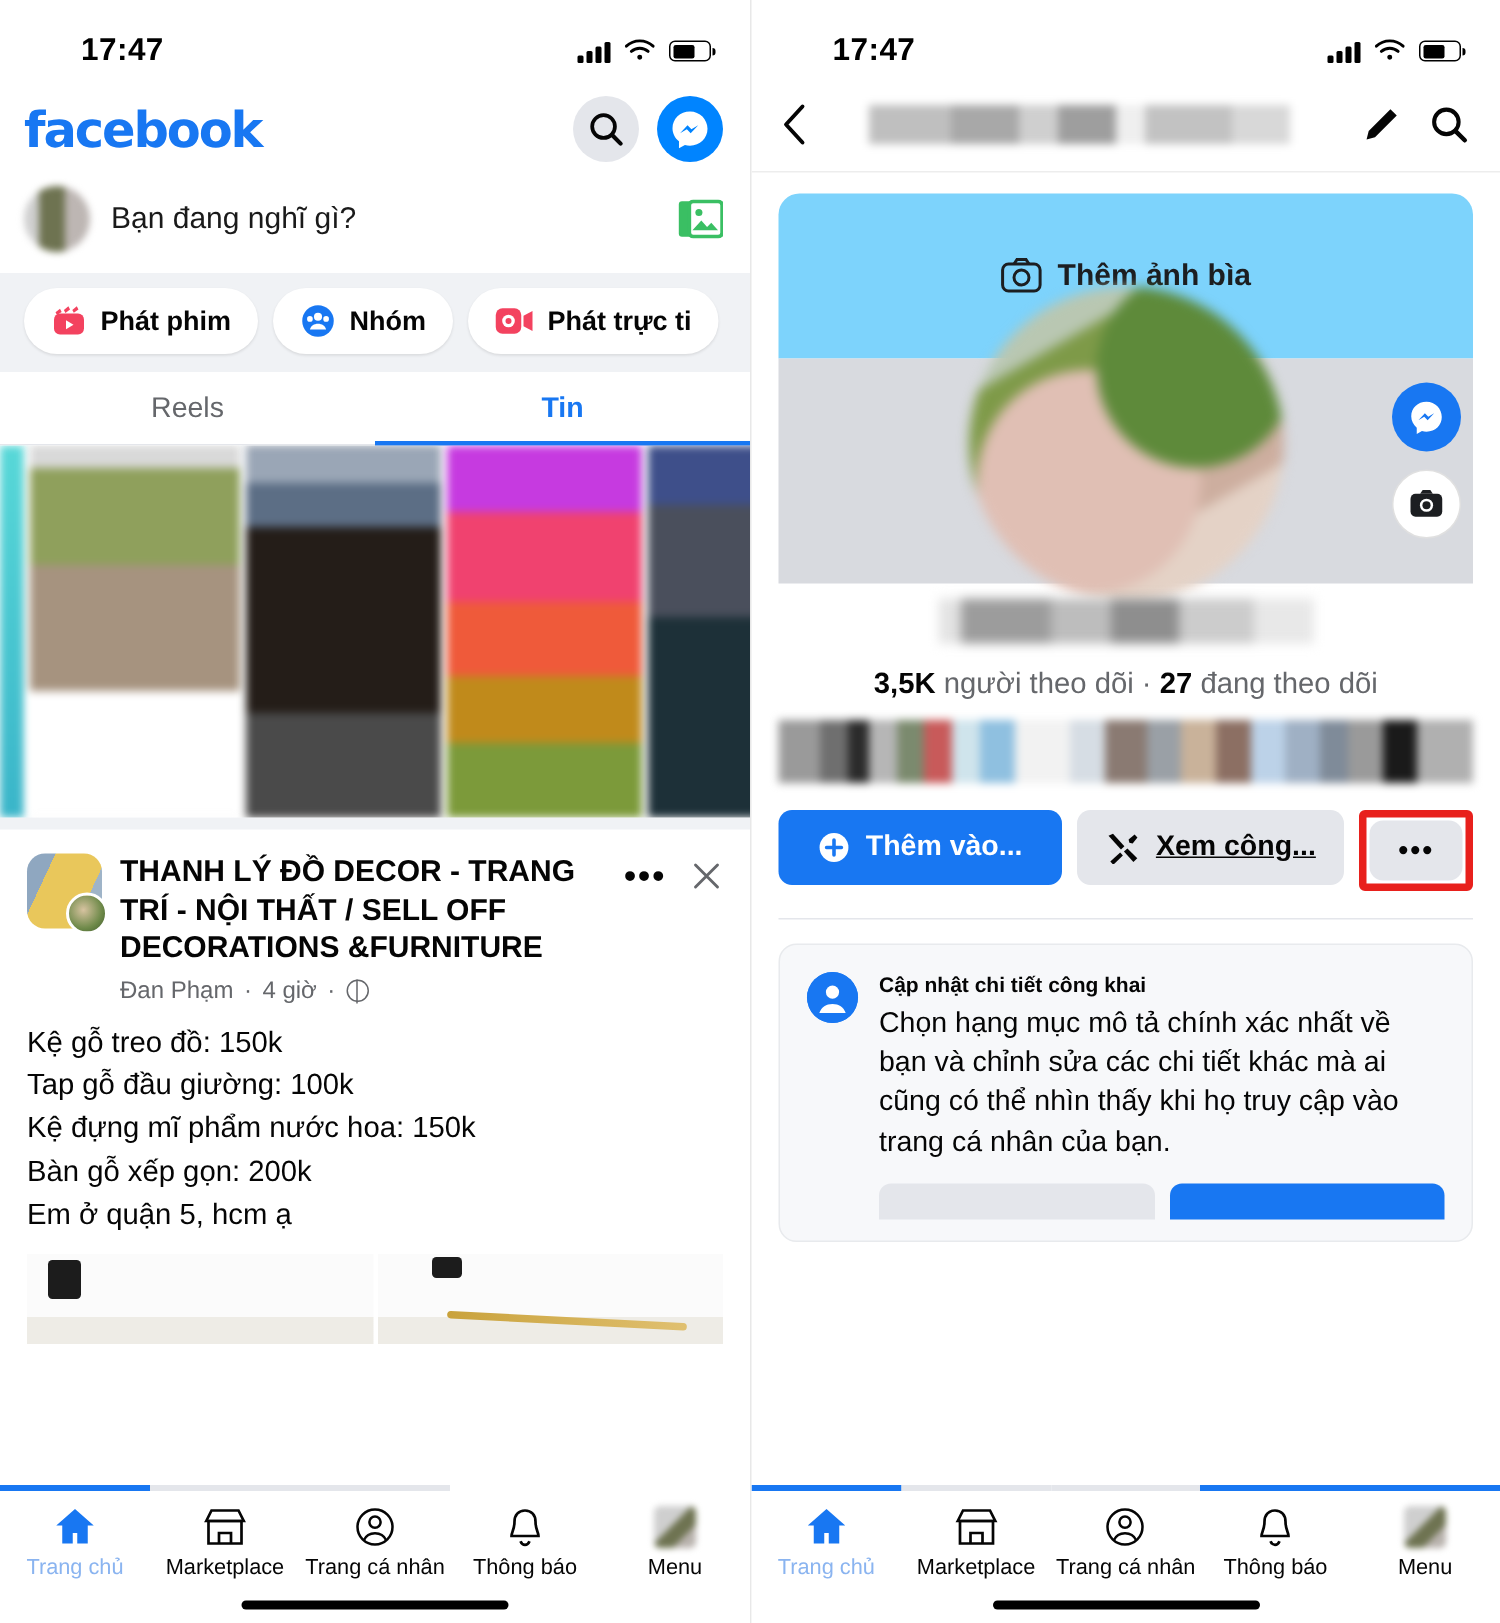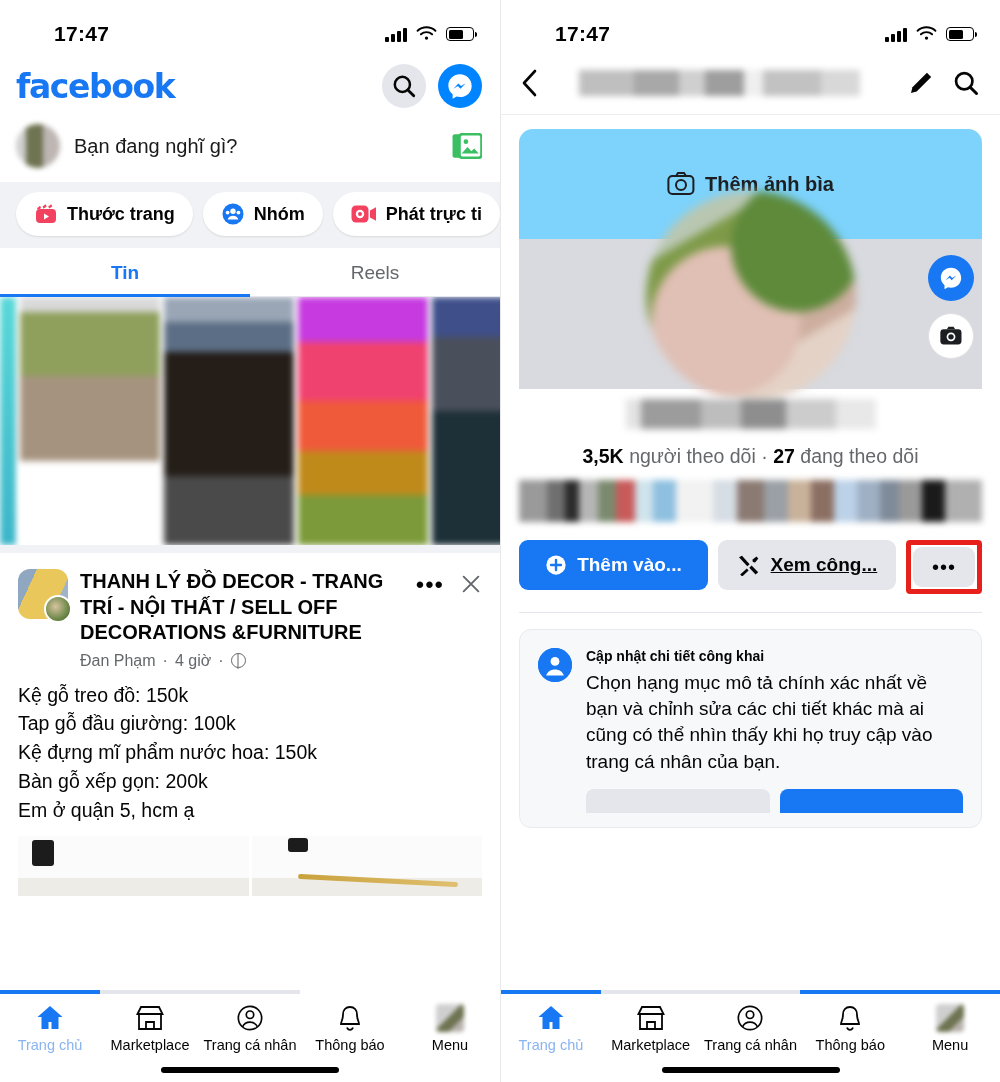--- a/index.html
+++ b/index.html
@@ -231,21 +231,21 @@
     </div>
 
     <div class="chips-wrap">
       <div class="chips">
         <div class="chip">
           <svg width="24" height="24" viewBox="0 0 24 24">
             <rect x="2" y="7" width="20" height="14" rx="4" fill="#F3425F"></rect>
             <path d="M10 11.5l5 3-5 3z" fill="#fff"></path>
             <path d="M3 6.2l3-2.4 1.1 2.2L4 8zM8.6 4.6l3-2.4 1.1 2.2L9.6 6.7zM14.2 4.6l3-2.4 1.1 2.2-3.1 2.1z" fill="#F3425F"></path>
           </svg>
-          <span class="chip-label">Thước trang</span>
+          <span class="chip-label">Phát phim</span>
         </div>
         <div class="chip">
           <svg width="24" height="24" viewBox="0 0 24 24">
             <circle cx="12" cy="12" r="10.5" fill="#1877F2"></circle>
             <circle cx="12" cy="9.2" r="2.7" fill="#fff"></circle>
             <path d="M6.6 17.6c.6-2.4 2.8-3.8 5.4-3.8s4.8 1.4 5.4 3.8z" fill="#fff"></path>
             <circle cx="6.6" cy="10.6" r="1.9" fill="#fff"></circle>
               <circle cx="17.4" cy="10.6" r="1.9" fill="#fff"></circle>
           </svg>
           <span class="chip-label">Nhóm</span>
@@ -256,25 +256,25 @@
             <circle cx="9" cy="11" r="4.2" fill="#fff"></circle>
               <circle cx="9" cy="11" r="2" fill="#F3425F"></circle>
             <path d="M19 7.5l6-3.2v13.4l-6-3.2z" fill="#F3425F"></path>
           </svg>
           <span class="chip-label">Phát trực ti</span>
         </div>
       </div>
     </div>
 
     <div class="tabs">
+      <div class="tab">
+        <span>Reels</span>
+      </div>
       <div class="tab active">
         <span>Tin</span>
-      </div>
-      <div class="tab">
-        <span>Reels</span>
       </div>
     </div>
 
     <div class="stories">
       <div class="story s-edge"></div>
       <div class="story s1"></div>
       <div class="story s2"></div>
       <div class="story s3"></div>
       <div class="story s4"></div>
     </div>

